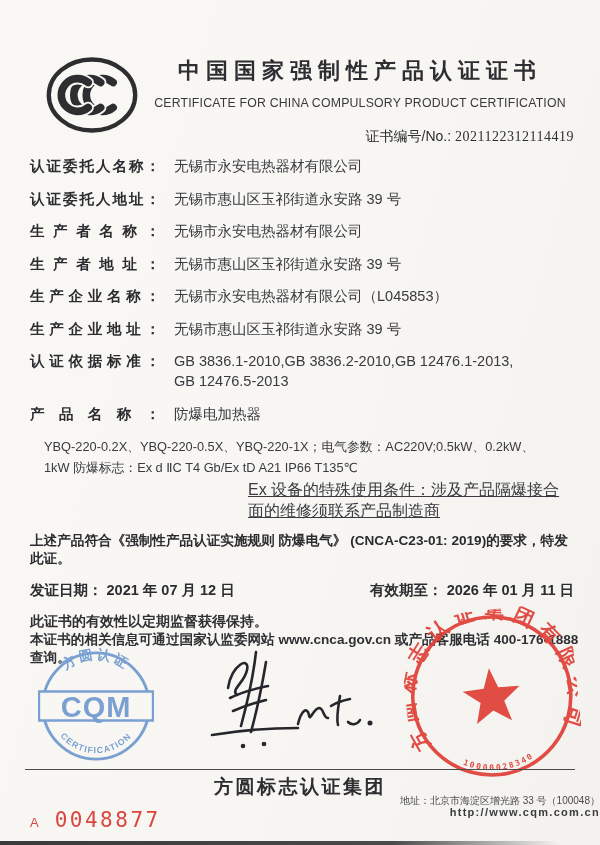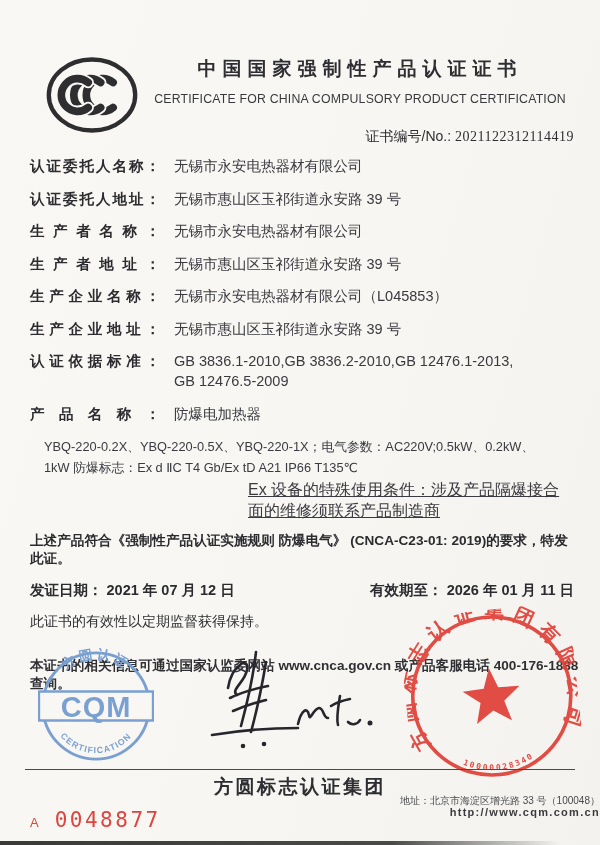--- a/index.html
+++ b/index.html
@@ -9,39 +9,39 @@
     font-family:"Liberation Sans","DejaVu Sans",sans-serif;
     color:#38383c;
   }
   .page::after{
     content:'';position:absolute;left:0;right:40px;bottom:0;height:4px;
     background:linear-gradient(90deg,#3a3a3a 0%,#4a4a4a 70%,rgba(74,74,74,0) 100%);
   }
   
   .ccc-logo{position:absolute;left:44px;top:52px;}
   .titles{position:absolute;left:140px;top:56px;width:440px;text-align:center;}
-  .title{font-size:19px;font-weight:600;letter-spacing:6px;color:#2e2e32;
+  .title{font-size:22px;font-weight:600;letter-spacing:6px;color:#2e2e32;
          font-family:Liberation Mono, monospace;}
   .subtitle{font-size:12.3px;margin-top:10px;color:#39393d;letter-spacing:0.2px;}
   .certno{position:absolute;right:26px;top:128px;font-size:14px;color:#2e2e32;}
   .certno .num{font-family:"Liberation Serif","DejaVu Serif",serif;letter-spacing:0.5px;}
   
   .content{position:absolute;left:30px;top:156px;right:20px;}
   .row{display:flex;margin-bottom:12.5px;}
   .flabel{
     flex:0 0 130px;font-size:14.5px;font-weight:bold;color:#2c2c30;line-height:20px;
     text-align:justify;text-align-last:justify;
   }
   .fvalue{margin-left:14px;font-size:14.5px;line-height:20px;white-space:pre-line;color:#3a3a40;}
   .fvalue.small{font-size:12.8px;line-height:21px;}
   .series-extra{margin-left:218px;font-size:16px;margin:2px 16px 10px 218px;color:#3a3a40;text-decoration:underline;}
   .statement{font-size:13.6px;font-weight:bold;color:#2c2c30;margin:8px 0 13px;}
   .dates{display:flex;justify-content:space-between;font-size:14.5px;font-weight:bold;
          color:#2c2c30;padding-right:6px;margin-bottom:13px;}
-  .note1{font-size:14px;font-weight:400;color:#303034;margin-bottom:26px;}
+  .note1{font-size:14px;font-weight:700;color:#303034;}
   .note2{font-size:13.6px;font-weight:600;color:#303034;}
   
   .cqm-logo{position:absolute;left:38px;top:648px;}
   .signature{position:absolute;left:200px;top:638px;}
   .stamp{position:absolute;left:406px;top:610px;transform:rotate(-6deg);opacity:0.93;}
   
   .rule{position:absolute;left:25px;right:25px;top:769px;border-top:1.6px solid #4a4a4c;}
   .f-org{position:absolute;top:774px;left:0;width:100%;text-align:center;
          font-size:19px;font-weight:bold;letter-spacing:2.5px;color:#2e2e32;}
   .f-addr{position:absolute;top:794px;left:0;width:100%;text-align:right;
@@ -102,21 +102,21 @@
       <span class="flabel">生产企业名称：</span>
       <span class="fvalue">无锡市永安电热器材有限公司（L045853）</span>
     </div>
     <div class="row">
       <span class="flabel">生产企业地址：</span>
       <span class="fvalue">无锡市惠山区玉祁街道永安路 39 号</span>
     </div>
     <div class="row">
       <span class="flabel">认证依据标准：</span>
       <span class="fvalue">GB 3836.1-2010,GB 3836.2-2010,GB 12476.1-2013,
-GB 12476.5-2009</span>
+GB 12476.5-2013</span>
     </div>
     <div class="row">
       <span class="flabel">产品名称：</span>
       <span class="fvalue">防爆电加热器</span>
     </div>
 
     <div class="row" style="margin-bottom:2px;">
       <span class="fvalue small">YBQ-220-0.2X、YBQ-220-0.5X、YBQ-220-1X；电气参数：AC220V;0.5kW、0.2kW、
 1kW 防爆标志：Ex d ⅡC T4 Gb/Ex tD A21 IP66 T135℃</span>
     </div>

